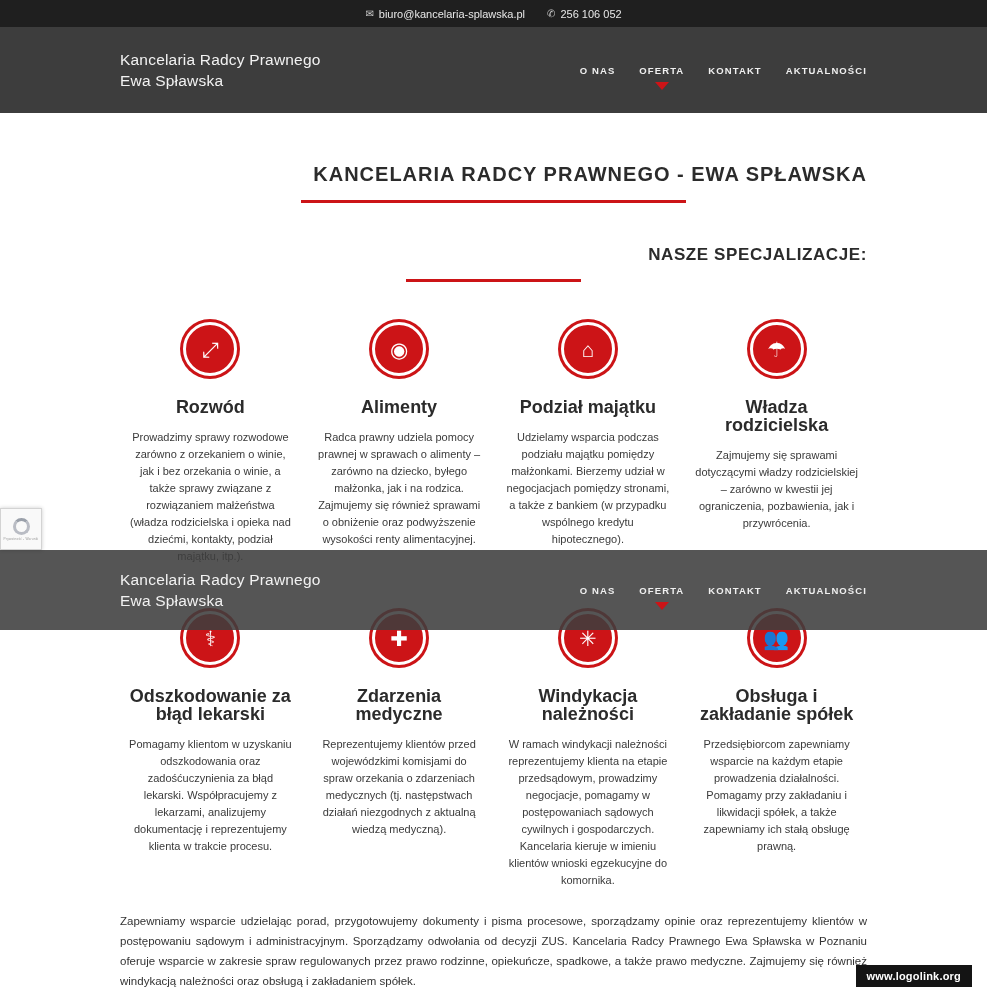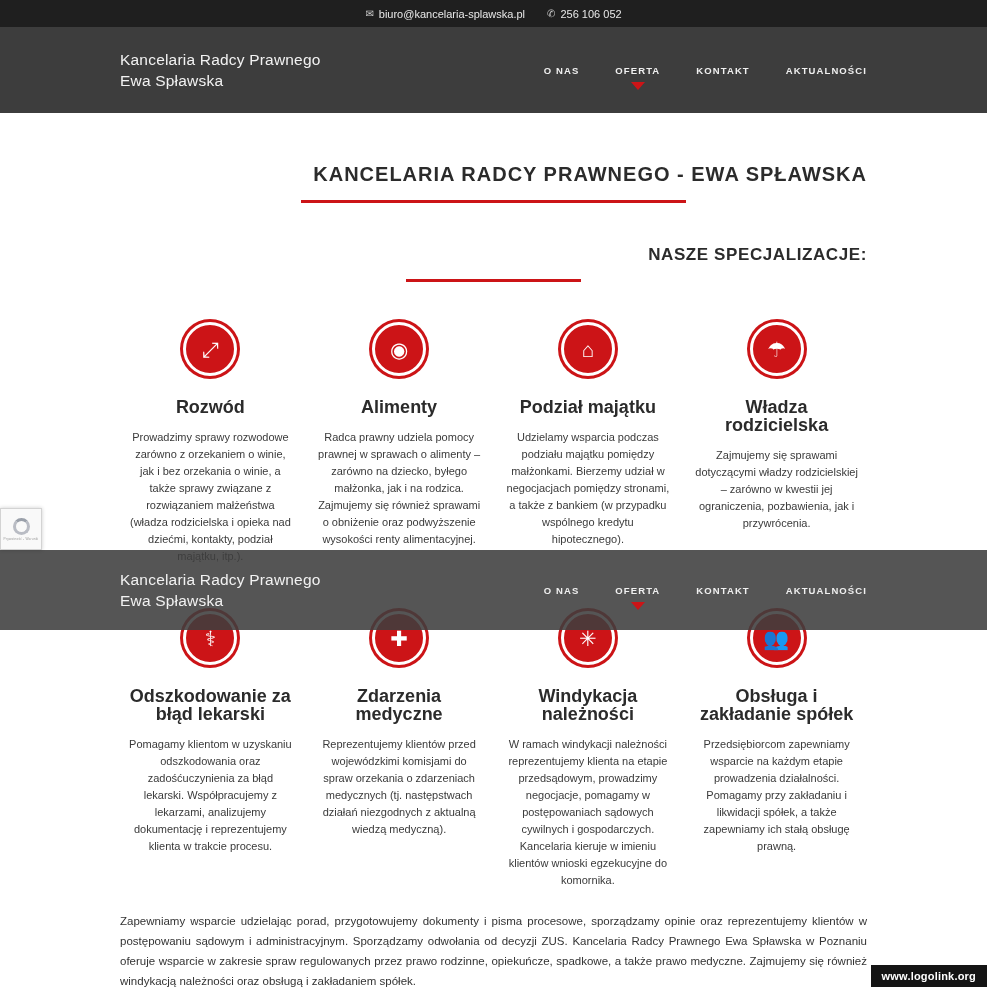--- a/index.html
+++ b/index.html
@@ -41,21 +41,21 @@
     color: #f2f2f2;
     font-size: 15.5px;
     line-height: 21px;
     font-weight: 400;
     letter-spacing: .2px;
   }
   .nav {
     margin-left: auto;
     display: flex;
     align-items: flex-start;
-    gap: 36px;
+    gap: 24px;
     padding-right: 60px;
   }
   .nav-item {
     color: #f0f0f0;
     font-size: 9.5px;
     letter-spacing: 1.1px;
     font-weight: 700;
     position: relative;
     white-space: nowrap;
   }
@@ -183,21 +183,21 @@
   .recaptcha .rc-text {
     font-size: 3.2px;
     color: #9a9a9a;
     letter-spacing: .2px;
     white-space: nowrap;
   }
 
   
   .watermark {
     position: absolute;
-    right: 0;
+    right: 15px;
     bottom: 0;
     background: #141414;
     color: #fff;
     font-size: 11px;
     font-weight: 700;
     padding: 5px 11px;
     letter-spacing: .2px;
     z-index: 40;
   }
 </style>

